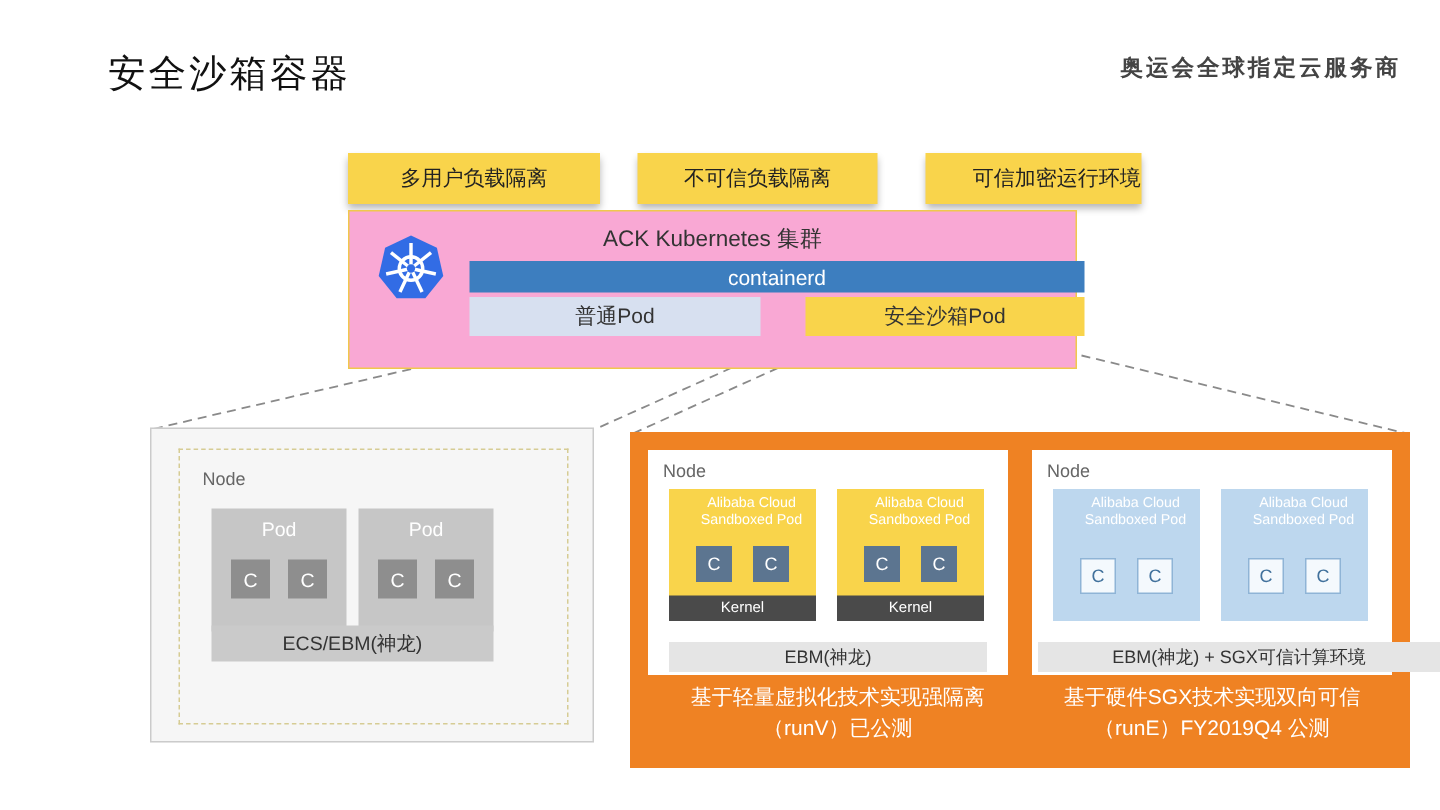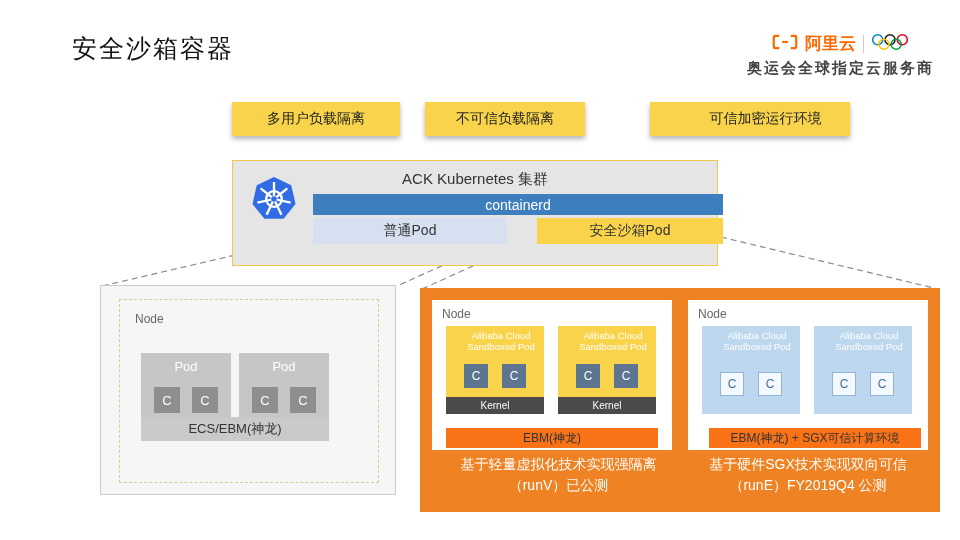--- a/index.html
+++ b/index.html
@@ -13,41 +13,41 @@
   
   .logo { position:absolute; top:32px; right:26px; text-align:center; }
   .logo-row { display:flex; align-items:center; justify-content:center; gap:7px; }
   .brand-name { color:#FF6A00; font-size:17px; font-weight:bold; }
   .logo-divider { width:1px; height:18px; background:#CCC; display:inline-block; }
   .tagline { margin-top:4px; font-size:15px; color:#444; letter-spacing:2px; font-weight:bold; white-space:nowrap; }
 
   
   .chip { position:absolute; top:102px; height:34px; background:#F9D44B; color:#222; font-size:14px;
           display:flex; align-items:center; justify-content:center; box-shadow:0 3px 5px rgba(0,0,0,0.30); }
-  .chip1 { left:232px; width:168px; } .chip2 { left:425px; width:160px; } .chip3 { left:650px; width:200px;padding-left:31px; }
+  .chip1 { left:232px; width:168px; } .chip2 { left:425px; width:160px; } .chip3 { left:617px; width:144px;padding-left:31px; }
 
   
   .connectors { position:absolute; left:0; top:0; width:960px; height:540px; pointer-events:none; }
 
   
-  .cluster { position:absolute; left:232px; top:160px; width:486px; height:106px; background:#e5e5e5; border:1px solid #F0C84C; }
+  .cluster { position:absolute; left:232px; top:140px; width:486px; height:106px; background:#f9a8d4; border:1px solid #F0C84C; }
   .cluster-title { position:absolute; top:9px; left:0; width:100%; text-align:center; font-size:15px; color:#333; }
   .k8s { position:absolute; left:18px; top:15px; width:46px; height:46px; }
   .runtime-bar { position:absolute; left:80px; top:33px; width:410px; height:21px; background:#3D7EBF; color:#fff; font-size:14px;
                  display:flex; align-items:center; justify-content:center; }
   .pod-normal { position:absolute; left:80px; top:57px; width:194px; height:26px; background:#D7E0F0; color:#333; font-size:14px;
                 display:flex; align-items:center; justify-content:center; }
   .pod-sandbox { position:absolute; left:304px; top:57px; width:186px; height:26px; background:#F9D44B; color:#333; font-size:14px;
                  display:flex; align-items:center; justify-content:center; }
 
   
   .node-box-left { position:absolute; left:100px; top:285px; width:296px; height:210px; background:#F6F6F6; border:1px solid #CBCBCB; }
   .dashed-area { position:absolute; left:18px; top:13px; width:260px; height:184px; border:1px dashed #D6CC94; }
   .node-label { position:absolute; left:15px; top:12px; font-size:12px; color:#666; }
-  .pod-grey { position:absolute; top:67px; width:90px; height:82px; background:#C6C6C6; text-align:center; }
+  .pod-grey { position:absolute; top:53px; width:90px; height:82px; background:#C6C6C6; text-align:center; }
   .pod-g1 { left:40px; } .pod-g2 { left:138px; }
   .pod-label { color:#fff; font-size:13px; margin-top:6px; }
   .c-row { position:absolute; top:34px; left:0; width:100%; display:flex; justify-content:center; gap:12px; }
   .c-box { width:26px; height:26px; background:#8E8E8E; color:#fff; font-size:13px; display:flex; align-items:center; justify-content:center; }
   .base-bar-left { position:absolute; left:40px; top:131px; width:188px; height:24px; background:#CACACA; color:#333; font-size:13px;
                    display:flex; align-items:center; justify-content:center; }
 
   
   .orange-box { position:absolute; left:420px; top:288px; width:520px; height:224px; background:#EF8223; }
   .panel { position:absolute; top:12px; width:240px; height:150px; background:#fff; }
@@ -57,54 +57,34 @@
   .spod-a { left:14px; } .spod-b { left:126px; }
   .spod-yellow { background:#F9D44B; }
   .spod-blue { background:#BDD7EE; }
   .spod-label { color:#fff; font-size:9.5px; line-height:11px; padding:4px 6px 0 18px;text-align:center; }
   .c-row2 { position:absolute; top:38px; left:0; width:100%; display:flex; justify-content:center; gap:14px; }
   .spod-blue .c-row2 { top:46px; }
   .c-box2 { width:24px; height:24px; background:#5C7590; color:#fff; font-size:12px; display:flex; align-items:center; justify-content:center; }
   .spod-blue .c-box2 { background:#F4F9FD; border:1px solid #8FB4D6; color:#41719C; }
   .kernel-bar { position:absolute; bottom:0; left:0; width:100%; height:17px; background:#4A4A4A; color:#fff; font-size:10px;
                 display:flex; align-items:center; justify-content:center; }
-  .base-bar-orange { position:absolute; top:128px; height:20px; background:#f97316; color:#333; font-size:12px;
+  .base-bar-orange { position:absolute; top:128px; height:20px; background:#e5e5e5; color:#333; font-size:12px;
                      display:flex; align-items:center; justify-content:center; white-space:nowrap; }
-  .base1 { left:14px; width:212px; } .base2 { left:21px; width:212px; }
+  .base1 { left:14px; width:212px; } .base2 { left:4px; width:268px; }
   .caption { position:absolute; top:166px; width:264px; text-align:center; color:#fff; font-size:14px; line-height:21px; }
   .caption1 { left:0;padding-left:13px; } .caption2 { left:256px; }
 </style>
 </head>
 <body>
 
 <div class="slide">
 
   <div class="title">安全沙箱容器</div>
 
   <div class="logo">
-    <div class="logo-row">
-      <span>
-        <svg viewBox="0 0 36 24" width="26" height="18">
-          <path d="M10 2 H4 a3 3 0 0 0 -3 3 v14 a3 3 0 0 0 3 3 h6 v-3 H5.5 a1.5 1.5 0 0 1 -1.5 -1.5 V6.5 A1.5 1.5 0 0 1 5.5 5 H10 Z" fill="#FF6A00"></path>
-          <path d="M26 2 h6 a3 3 0 0 1 3 3 v14 a3 3 0 0 1 -3 3 h-6 v-3 h4.5 a1.5 1.5 0 0 0 1.5 -1.5 V6.5 A1.5 1.5 0 0 0 30.5 5 H26 Z" fill="#FF6A00"></path>
-          <rect x="14" y="10.5" width="8" height="3" fill="#FF6A00"></rect>
-        </svg>
-      </span>
-      <span class="brand-name">阿里云</span>
-      <span class="logo-divider"></span>
-      <span>
-        <svg viewBox="0 0 34 16" width="38" height="18">
-          <circle cx="6" cy="6" r="4.5" fill="none" stroke="#0085C7" stroke-width="1.4"></circle>
-          <circle cx="17" cy="6" r="4.5" fill="none" stroke="#1a1a1a" stroke-width="1.4"></circle>
-          <circle cx="28" cy="6" r="4.5" fill="none" stroke="#DF0024" stroke-width="1.4"></circle>
-          <circle cx="11.5" cy="10" r="4.5" fill="none" stroke="#F4C300" stroke-width="1.4"></circle>
-          <circle cx="22.5" cy="10" r="4.5" fill="none" stroke="#009F3D" stroke-width="1.4"></circle>
-        </svg>
-      </span>
-    </div>
     <div class="tagline">奥运会全球指定云服务商</div>
   </div>
 
   <div class="chip chip2">不可信负载隔离</div>
   <div class="chip chip1">多用户负载隔离</div>
   <div class="chip chip3">可信加密运行环境</div>
 
   <svg class="connectors" viewBox="0 0 960 540">
     <line x1="313" y1="237" x2="102" y2="286" stroke="#8a8a8a" stroke-width="1.2" stroke-dasharray="6 4"></line>
     <line x1="506" y1="237" x2="397" y2="286" stroke="#8a8a8a" stroke-width="1.2" stroke-dasharray="6 4"></line>

